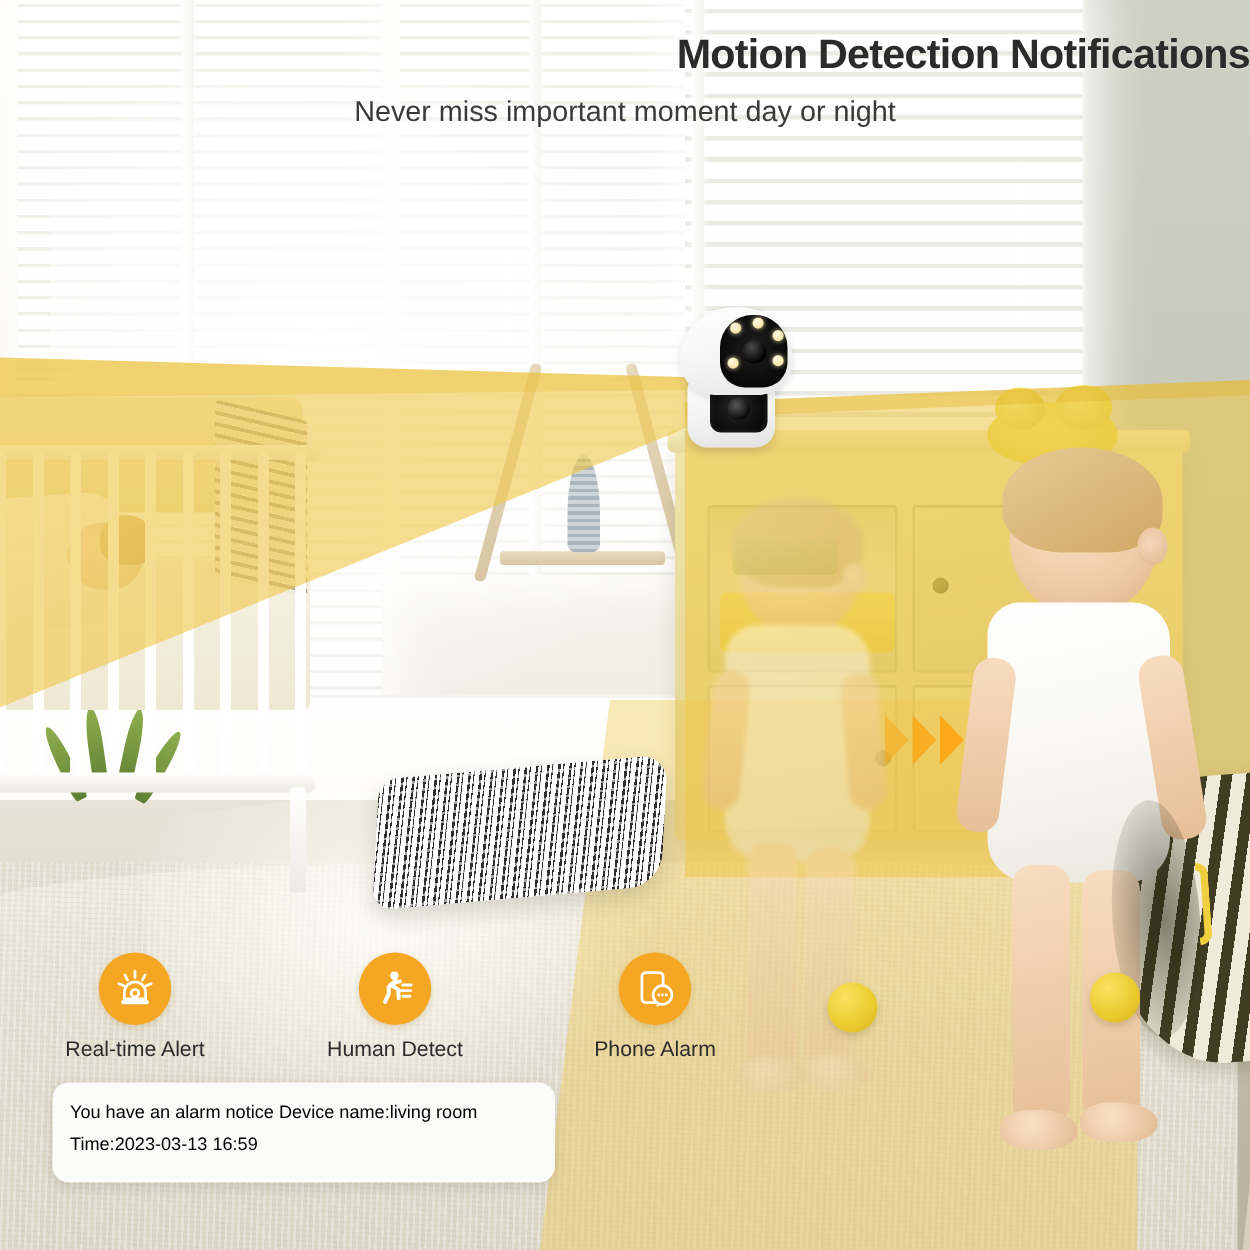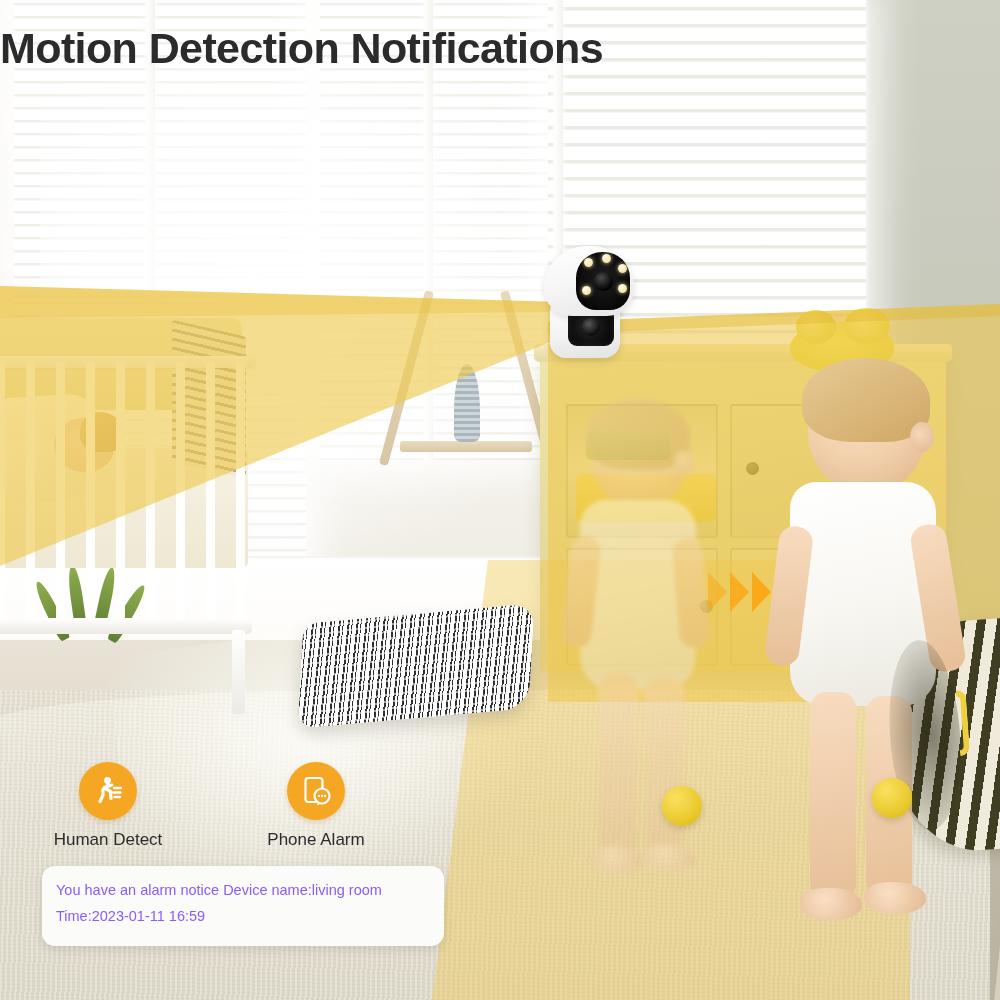--- a/index.html
+++ b/index.html
@@ -413,22 +413,22 @@
   }
   .pillow-mask {
     position: absolute; inset: 0;
     background: repeating-linear-gradient(177deg, rgba(255,255,255,.0) 0 5px, rgba(255,255,255,.55) 5px 7px);
     border-radius: inherit;
   }
 
   
   .title {
     position: absolute; left: 0; top: 24px; width: 1000px;
-    text-align: left;
-    font-size: 43px; font-weight: 700;
+    text-align: right;
+    font-size: 33px; font-weight: 700;
     letter-spacing: -0.6px;
     color: #2b2b2b;
     z-index: 30;
     text-shadow: 0 1px 0 rgba(255,255,255,.6);
   }
   .subtitle {
     position: absolute; left: 0; top: 76px; width: 1000px;
     text-align: center;
     font-size: 23px; font-weight: 400;
     color: #3a3a3a;
@@ -470,21 +470,21 @@
     width: 22px; height: 22px; border-radius: 50%;
     background: radial-gradient(circle at 50% 50%,
       #1f1f1f 0 18%,
       #3fb9ae 18% 42%,
       #bfe9e3 42% 58%,
       #4cc2b6 58% 80%,
       #2aa79c 80% 100%);
   }
   .notif-app { font-size: 16px; color: #1d1d1d; }
   .notif-line {
-    font-size: 14.5px; color: #8b5cf6; margin-top: 5px; line-height: 1.45;
+    font-size: 14.5px; color: #000000; margin-top: 5px; line-height: 1.45;
   }
 </style>
 </head>
 <body>
 
 <div id="stage">
 
   <div class="wall-main"></div>
   <div class="wall-right"></div>
   <div class="wall-right-edge"></div>
@@ -619,23 +619,41 @@
   </div>
 
   <div class="ball-yellow ball-a"></div>
   <div class="ball-yellow ball-b"></div>
 
   <div class="pillow">
     <div class="pillow-mask"></div>
   </div>
 
   <div class="title">Motion Detection Notifications</div>
+  <div class="subtitle">Never miss important moment day or night</div>
 
   <div class="features">
 
+    <div class="feature">
+      <div class="fcircle">
+        <svg width="34" height="34" viewBox="0 0 34 34">
+          <g stroke="#ffffff" stroke-width="2.2" stroke-linecap="round" fill="none">
+            <line x1="17" y1="3" x2="17" y2="8"></line>
+            <line x1="9" y1="6" x2="11" y2="10"></line>
+            <line x1="25" y1="6" x2="23" y2="10"></line>
+            <line x1="4" y1="13" x2="8" y2="14.5"></line>
+            <line x1="30" y1="13" x2="26" y2="14.5"></line>
+          </g>
+          <path d="M8.5 25 V20 a8.5 8.5 0 0 1 17 0 v5 z" fill="none" stroke="#ffffff" stroke-width="2.2" stroke-linejoin="round"></path>
+          <circle cx="17" cy="20.5" r="3" fill="none" stroke="#ffffff" stroke-width="2.2"></circle>
+          <rect x="6" y="26" width="22" height="3.4" rx="1.7" fill="#ffffff"></rect>
+        </svg>
+      </div>
+      <div class="flabel">Real-time Alert</div>
+    </div>
 
     <div class="feature">
       <div class="fcircle">
         <svg width="34" height="34" viewBox="0 0 34 34">
           <circle cx="16.5" cy="6.5" r="3.4" fill="#ffffff"></circle>
           <path d="M17.5 10.5 L12 15.5 L12 21 L9 27.5" stroke="#ffffff" stroke-width="3.2" fill="none" stroke-linecap="round" stroke-linejoin="round"></path>
           <path d="M13.5 14 L19.5 17.5 L20 24.5" stroke="#ffffff" stroke-width="3.2" fill="none" stroke-linecap="round" stroke-linejoin="round"></path>
           <path d="M13.5 13.5 L21 11" stroke="#ffffff" stroke-width="3" fill="none" stroke-linecap="round"></path>
           <g stroke="#ffffff" stroke-width="2.3" stroke-linecap="round">
             <line x1="23" y1="14" x2="30" y2="14"></line>
@@ -658,16 +676,16 @@
           <circle cx="26" cy="22" r="1.15" fill="#ffffff"></circle>
         </svg>
       </div>
       <div class="flabel">Phone Alarm</div>
     </div>
 
   </div>
 
   <div class="notif">
     <div class="notif-line">You have an alarm notice Device name:living room</div>
-    <div class="notif-line">Time:2023-01-11 16:59</div>
+    <div class="notif-line">Time:2023-03-13 16:59</div>
   </div>
 
 </div>
 
 </body></html>

